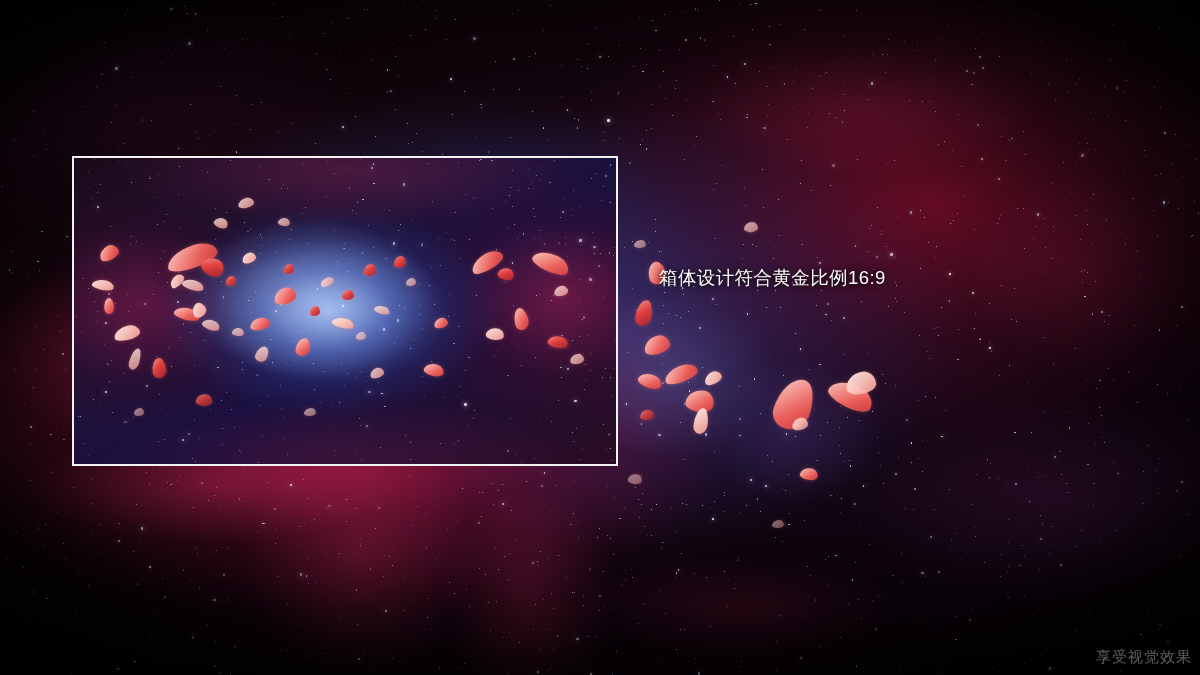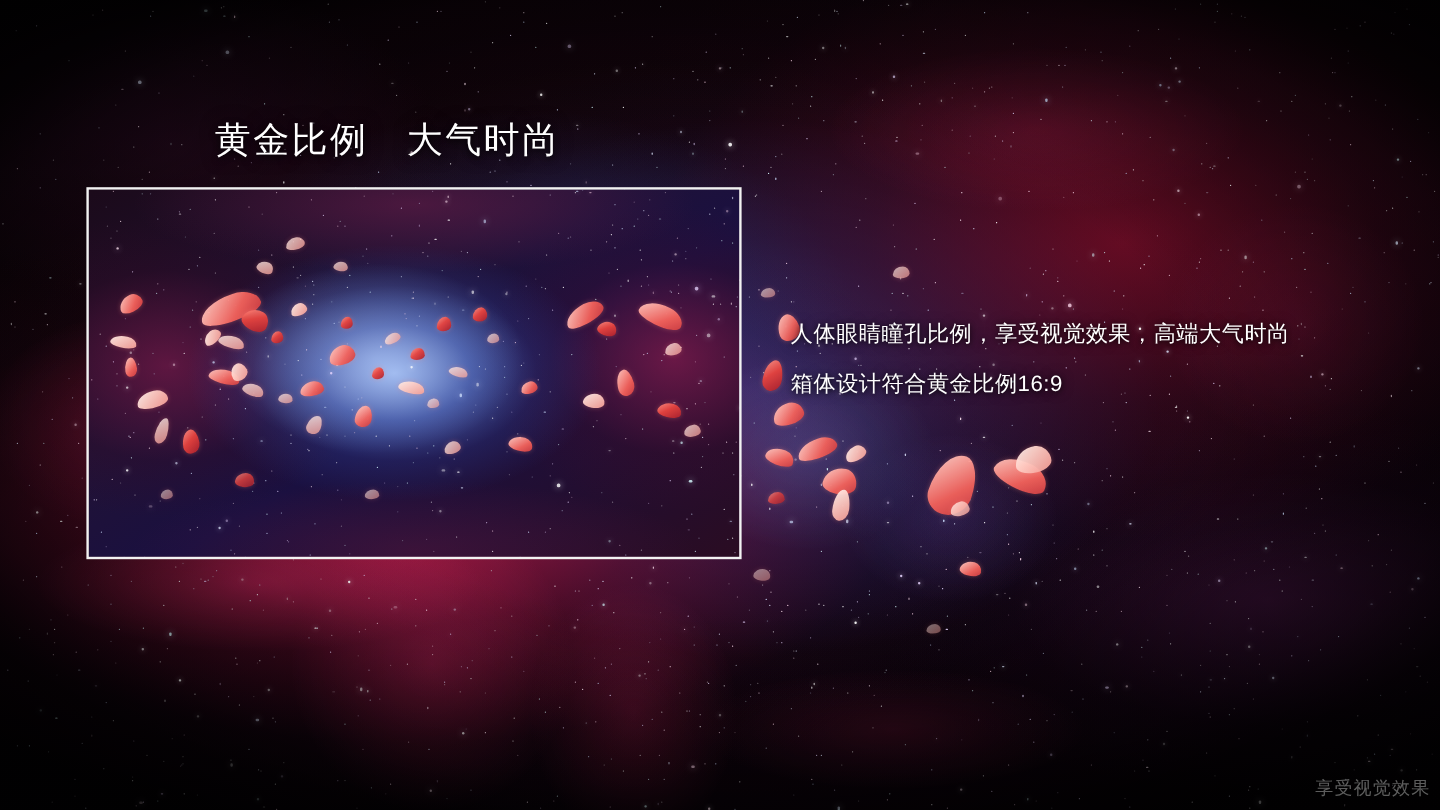--- a/index.html
+++ b/index.html
@@ -2135,22 +2135,20 @@
           <i class="petal pale" style="left:496px;top:196px;width:14px;height:10px;transform:rotate(-6deg);opacity:0.75"></i>
           <i class="petal" style="left:350px;top:206px;width:20px;height:12px;transform:rotate(16deg);opacity:0.95"></i>
           <i class="petal pale" style="left:296px;top:210px;width:14px;height:10px;transform:rotate(-14deg);opacity:0.8"></i>
           <i class="petal deep" style="left:122px;top:236px;width:16px;height:12px;transform:rotate(8deg);opacity:0.8"></i>
           <i class="petal pale" style="left:230px;top:250px;width:12px;height:8px;transform:rotate(0deg);opacity:0.6"></i>
           <i class="petal pale" style="left:60px;top:250px;width:10px;height:8px;transform:rotate(0deg);opacity:0.55"></i>
         </div>
     </div>
   </div>
 
-  <div id="title">黄金比例　大气时尚</div>
 
   <div id="body-text">
-    <div class="body-line">人体眼睛瞳孔比例，享受视觉效果，高端大气时尚</div>
     <div class="body-line">箱体设计符合黄金比例16:9</div>
   </div>
 
   <div id="watermark">享受视觉效果</div>
 
 </div>
 
 </body></html>

